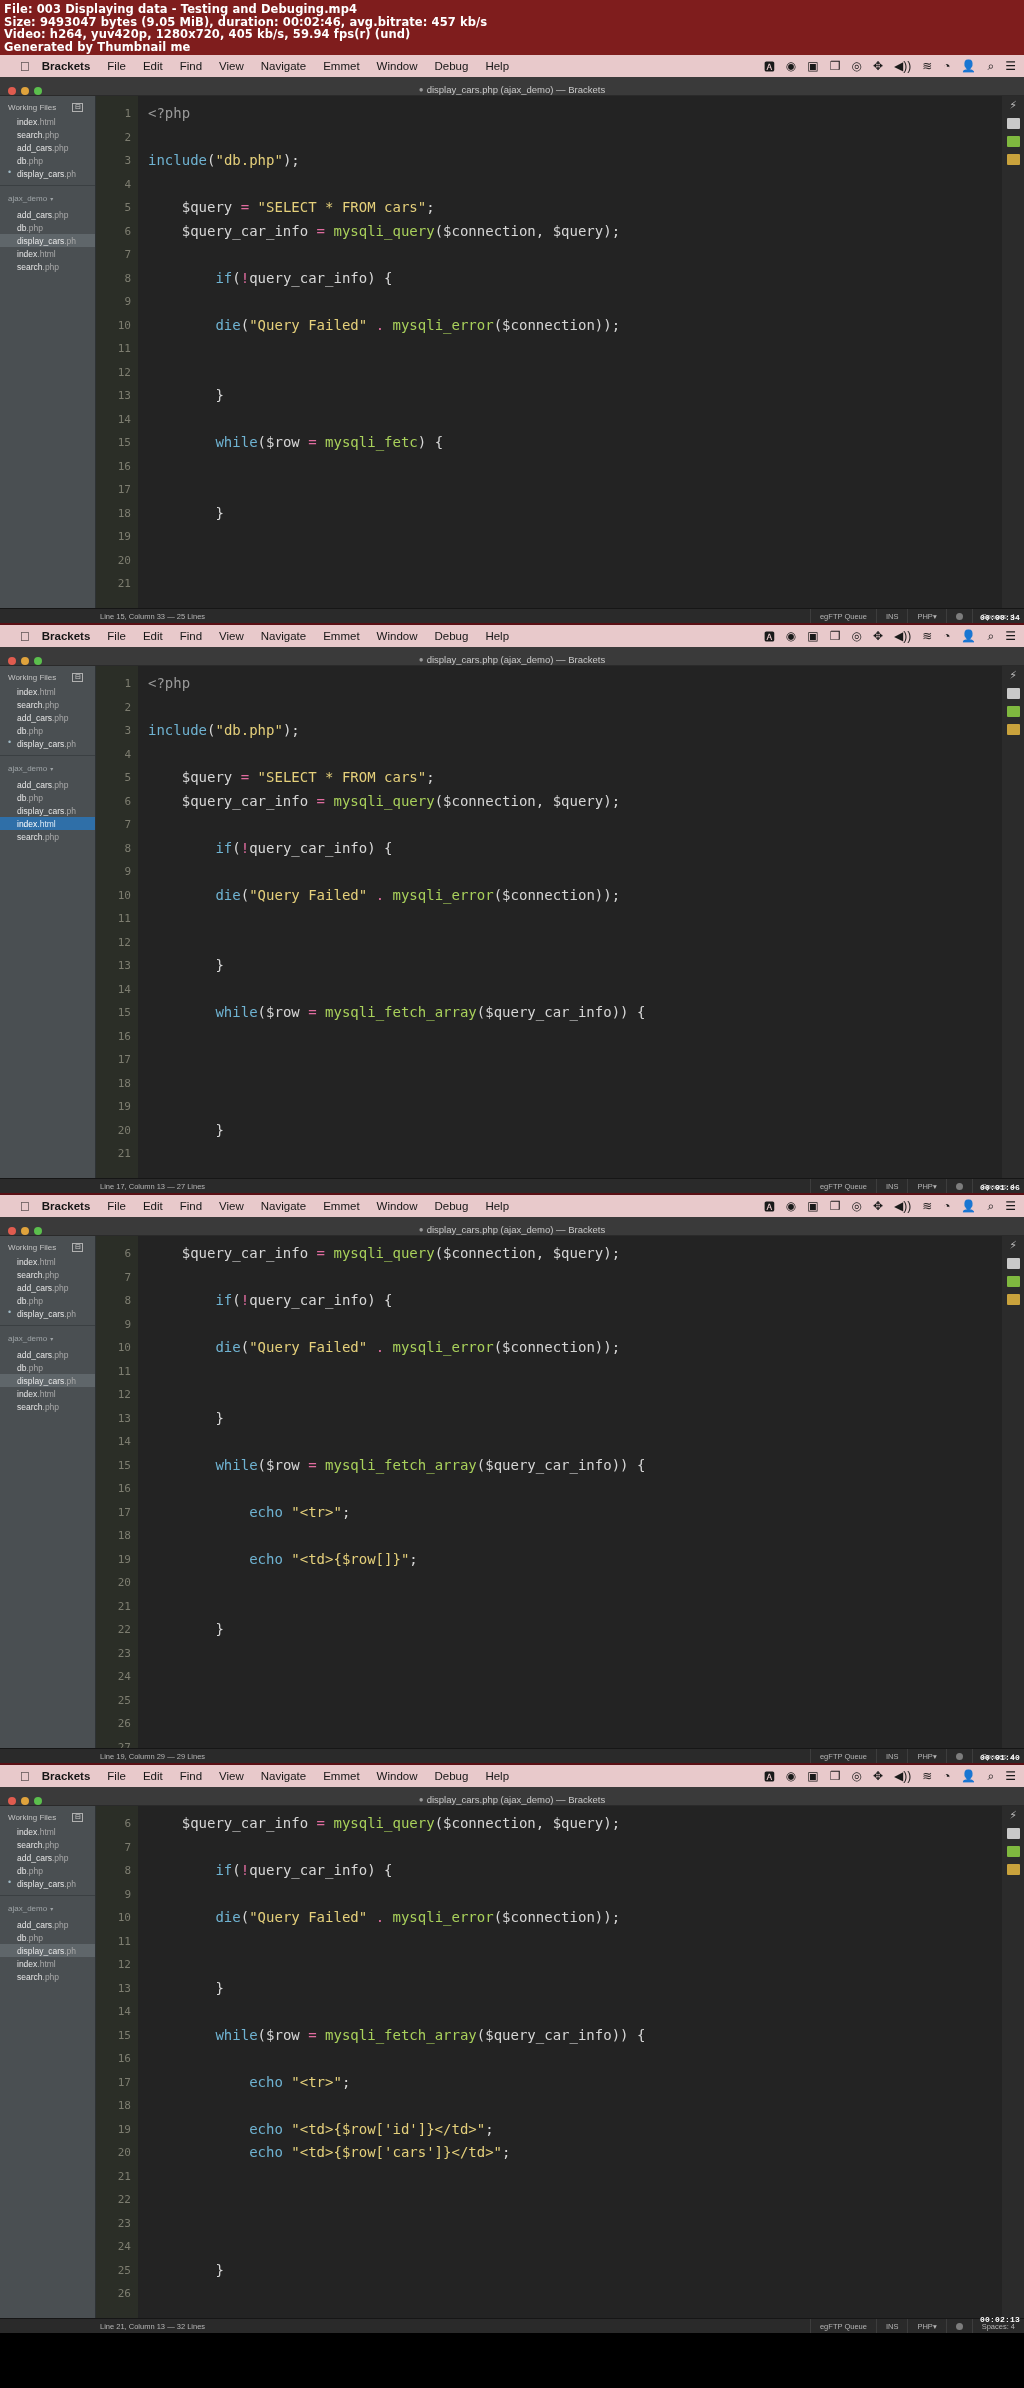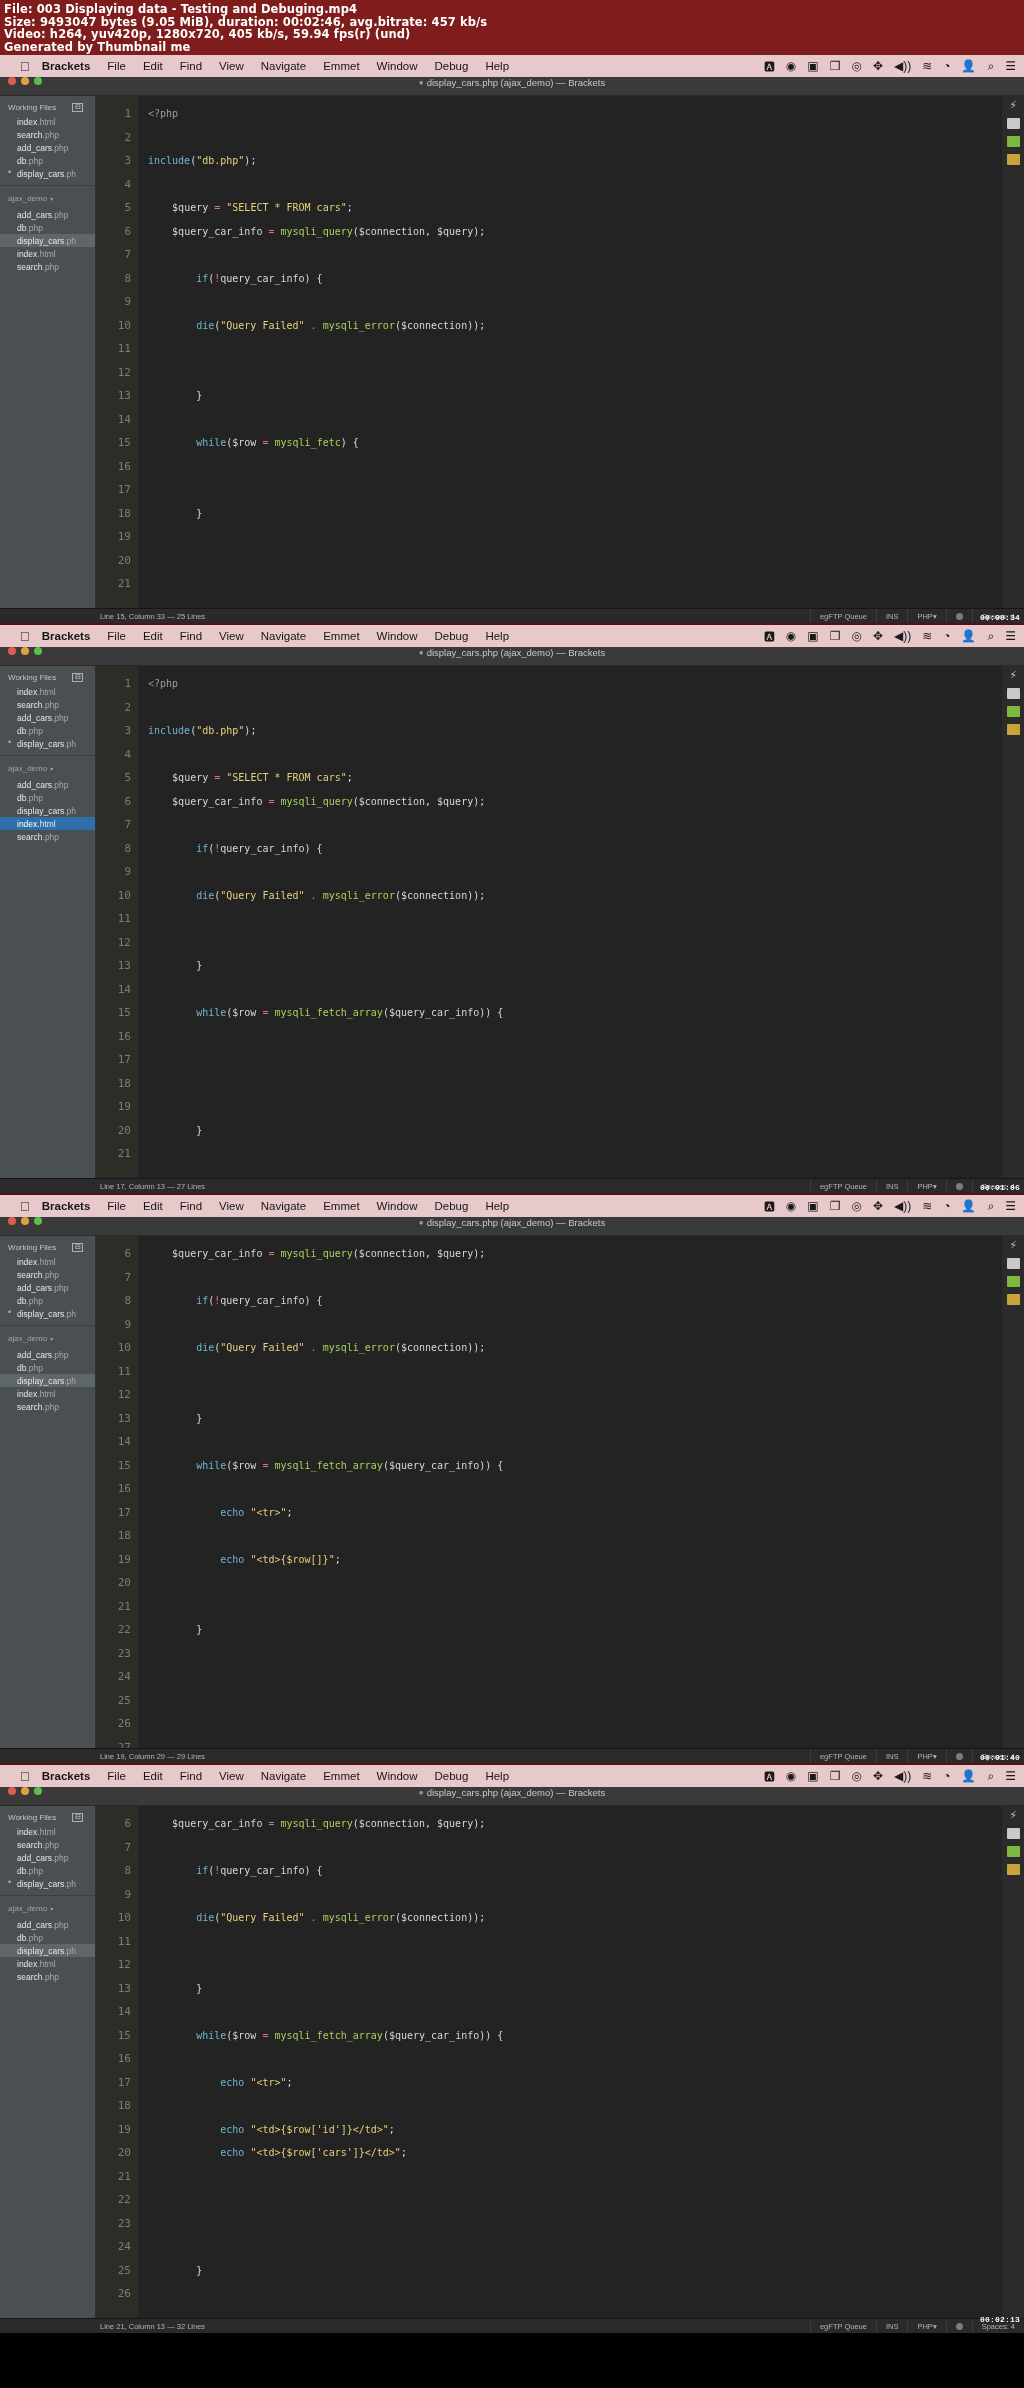--- a/index.html
+++ b/index.html
@@ -19,21 +19,21 @@
           font-family:"Liberation Sans",sans-serif;font-size:11.5px;color:#161616;
           padding:0 8px;box-sizing:border-box;}
   .macbar .apple{font-size:13px;margin:0 12px 0 12px;line-height:1;}
   .macbar .mi{margin-right:17px;white-space:nowrap;}
   .macbar .mi.app{font-weight:bold;}
   .macbar .spacer{flex:1;}
   .macbar .sysicons{display:flex;align-items:center;gap:11px;color:#1a1a1a;font-size:12px;}
   .macbar .sysicons span{line-height:1;display:inline-block;}
 
   
-  .titlebar{height:18px;background:#3a3a3a;display:flex;align-items:flex-start;position:relative;
+  .titlebar{height:18px;background:#3a3a3a;display:flex;align-items:flex-end;position:relative;
             border-bottom:1px solid #2a2a2a;}
   .lights{display:flex;gap:5px;margin-left:8px;}
   .lights i{width:8px;height:8px;border-radius:50%;display:block;}
   .lt-r{background:#e05c4f;} .lt-y{background:#e0a33c;} .lt-g{background:#5bbf4d;}
   .wintitle{position:absolute;left:0;right:0;text-align:center;font-size:9.5px;color:#c9c9c9;
             font-family:"Liberation Sans",sans-serif;pointer-events:none;}
   .wintitle .dot{font-size:8px;color:#9a9a9a;margin-right:3px;vertical-align:1px;}
 
   
   .wbody{display:flex;height:calc(568px - 22px - 18px - 16px);background:#1f1f1f;}
@@ -53,21 +53,21 @@
   .fitem.selblue .ext{color:#dbe9f5;}
   .divider{height:1px;background:#3a3f42;margin:5px 0 0 0;}
   .proj-hdr{padding:8px 8px 5px 8px;color:#9ea4a7;font-size:8px;}
   .proj-hdr .car{font-size:6px;margin-left:3px;}
 
   
   .editor{flex:1;display:flex;background:#232323;position:relative;overflow:hidden;}
   .gutter{width:42px;flex:0 0 42px;background:#2b2e27;color:#7d7d70;text-align:right;
           padding:6px 7px 0 0;box-sizing:border-box;font-family:"DejaVu Sans Mono",monospace;
           font-size:11px;line-height:23.5px;}
-  .code{flex:1;padding:6px 0 0 10px;font-family:"DejaVu Sans Mono",monospace;font-size:10px;
+  .code{flex:1;padding:6px 0 0 10px;font-family:"DejaVu Sans Mono",monospace;font-size:14px;
         line-height:23.5px;color:#d8d8d8;white-space:pre;overflow:hidden;}
   .code .ln{height:23.5px;position:relative;}      
   .kw2{color:#6fb3d2;}     
   .fn{color:#a9d15b;}      
   .str{color:#e5d07b;}     
   .var{color:#d6d6d6;}     
   .op{color:#e06c9f;}
   .php{color:#9a9a9a;}
 
   

